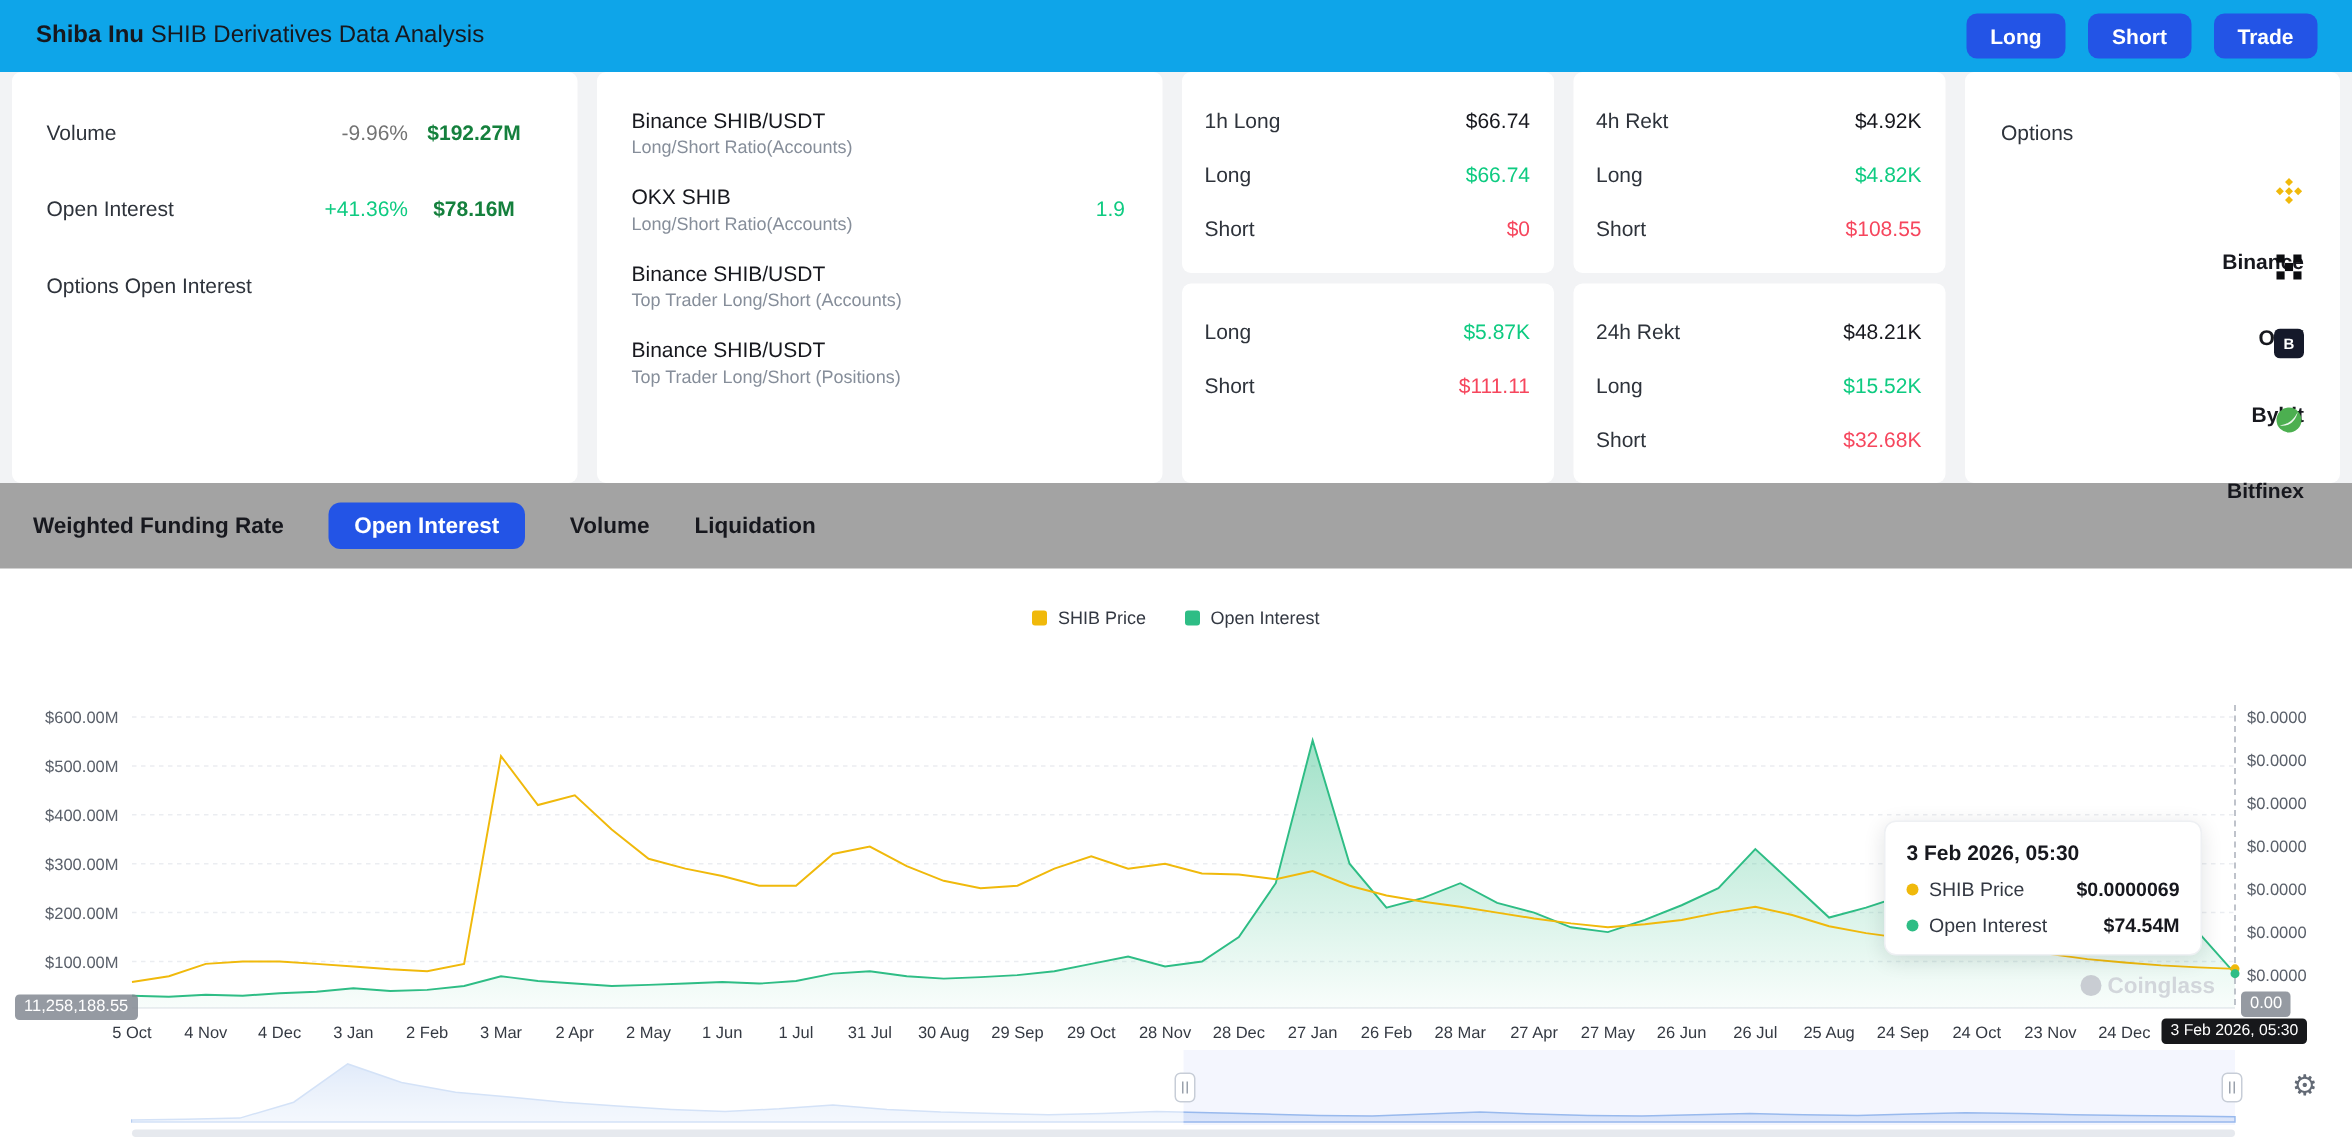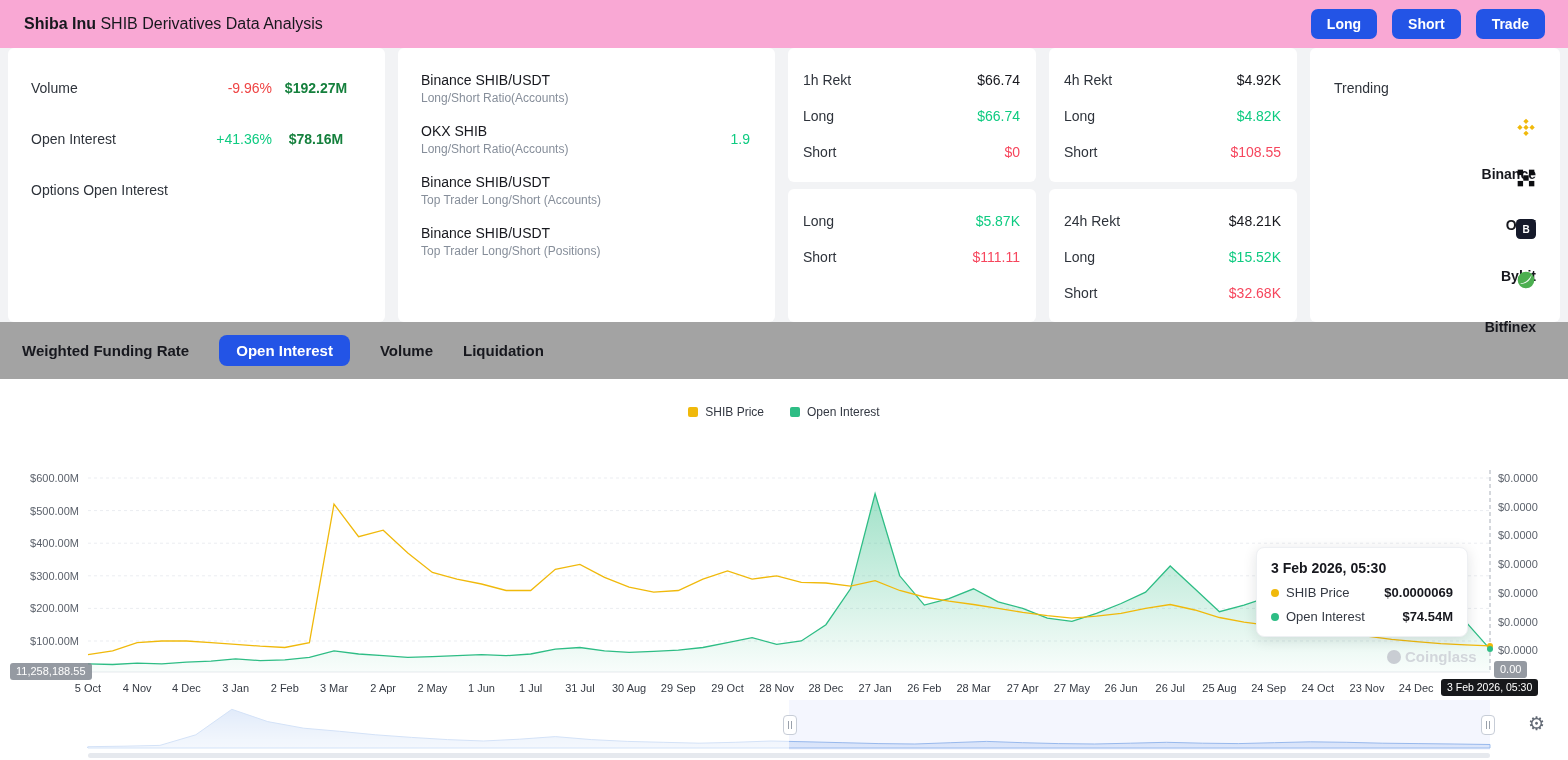--- a/index.html
+++ b/index.html
@@ -3,37 +3,37 @@
 <meta charset="utf-8">
 <style>
   * { box-sizing: border-box; margin: 0; padding: 0; }
   body { background:#fff; }
   .page {
     position: relative; width: 1568px; height: 760px; overflow: hidden;
     font-family: "Liberation Sans", "DejaVu Sans", sans-serif;
     background: #ffffff; color: #17181e;
   }
   
-  .topbar { height: 48px; display: flex; align-items: center; justify-content: space-between; padding: 0 23px 0 24px; background:#f9a8d4; }
+  .topbar { height: 48px; display: flex; align-items: center; justify-content: space-between; padding: 0 23px 0 24px; background:#0ea5e9; }
   .page-title { font-size: 16px; color:#17181e; }
   .page-title .t-bold { font-weight: 700; }
   .topbar-actions { display: flex; gap: 15px; }
   .btn-primary { background:#2354E6; color:#fff; border:none; border-radius:7px; padding:7px 16px; font-size:14px; font-weight:700; cursor:pointer; font-family:inherit; }
   
   .cards { display:flex; gap:13px; padding:0 8px; height:274px; background:#f2f3f5; align-items:stretch; }
   .card { background:#fff; border-radius:6px; }
   .card-stats { width:377px; padding:18px 25px 0 23px; }
   .card-ratios { width:377px; padding:18px 25px 0 23px; }
   .rekt-col { display:flex; flex-direction:column; gap:7px; width:248px; }
   .rekt-card { flex:1; padding:14px 16px 0 15px; }
   .card-trending { flex:1; padding:18px 24px 0 24px; }
   .stat-row { display:flex; align-items:center; height:44px; margin-bottom:7px; }
   .s-label { font-size:14px; color:#2e333b; }
   .s-chg { margin-left:auto; font-size:14px; font-weight:500; }
-  .down { color:#ef4444; } .up { color:#0ECB81; }
+  .down { color:#737373; } .up { color:#0ECB81; }
   .s-val { min-width:88px; text-align:center; font-size:14px; color:#15803d; font-weight:700; }
   .ratio-row { display:flex; align-items:center; min-height:44px; margin-bottom:7px; cursor:pointer; }
   .ratio-text { display:flex; flex-direction:column; }
   .ratio-title { font-size:14px; color:#17181e; font-weight:500; }
   .ratio-sub { font-size:12px; color:#868e9a; margin-top:3px; }
   .ratio-val { margin-left:auto; color:#0ECB81; font-size:14px; font-weight:500; }
   .rk-row { display:flex; justify-content:space-between; align-items:center; height:36px; }
   .rk-period { font-size:14px; color:#2e333b; }
   .rk-total { font-size:14px; color:#17181e; font-weight:500; }
   .rk-side { font-size:14px; color:#2e333b; }
@@ -139,21 +139,21 @@
           <span class="ratio-title">Binance SHIB/USDT</span>
           <span class="ratio-sub">Top Trader Long/Short (Positions)</span>
         </div>
         <span class="ratio-val"></span>
       </div>
     </section>
 
     <div class="rekt-col">
       <section class="card rekt-card">
         <div class="rk-row">
-            <span class="rk-period">1h Rekt</span>
+            <span class="rk-period">1h Long</span>
             <span class="rk-total">$66.74</span>
           </div>
         <div class="rk-row">
             <span class="rk-side">Long</span>
             <span class="rk-long">$66.74</span>
           </div>
         <div class="rk-row">
             <span class="rk-side">Short</span>
             <span class="rk-short">$0</span>
           </div>
@@ -195,21 +195,21 @@
             <span class="rk-long">$15.52K</span>
           </div>
         <div class="rk-row">
             <span class="rk-side">Short</span>
             <span class="rk-short">$32.68K</span>
           </div>
       </section>
     </div>
 
     <section class="card card-trending">
-      <div class="tr-title">Trending</div>
+      <div class="tr-title">Options</div>
       <div class="tr-item">
         <span class="tr-icon">
           <svg viewBox="0 0 24 24" width="20" height="20">
               <path fill="#F0B90B" d="M12 2l3.2 3.2L12 8.4 8.8 5.2zM4.7 9.3l3.2 3.2-3.2 3.2-3.2-3.2zM19.3 9.3l3.2 3.2-3.2 3.2-3.2-3.2zM12 9.3l3.2 3.2L12 15.7l-3.2-3.2zM12 16.4l3.2 3.2L12 22.8l-3.2-3.2z"></path>
             </svg>
         </span>
         <span class="tr-name">Binance</span>
       </div>
       <div class="tr-item">
         <span class="tr-icon">

